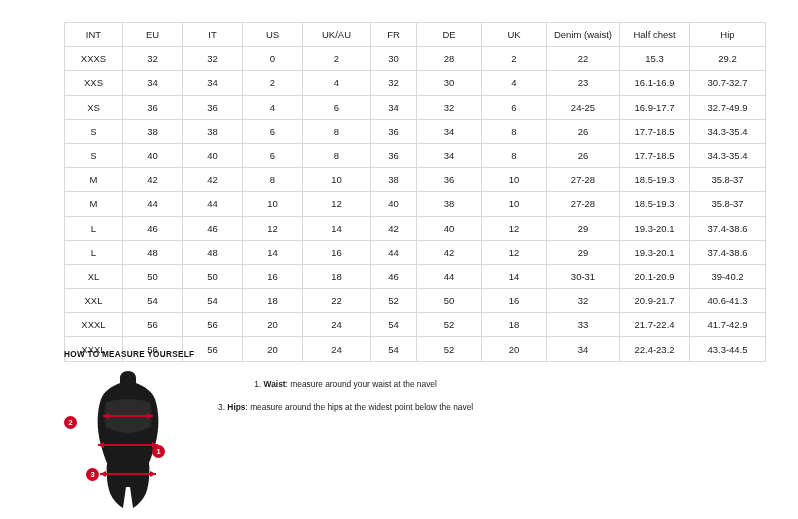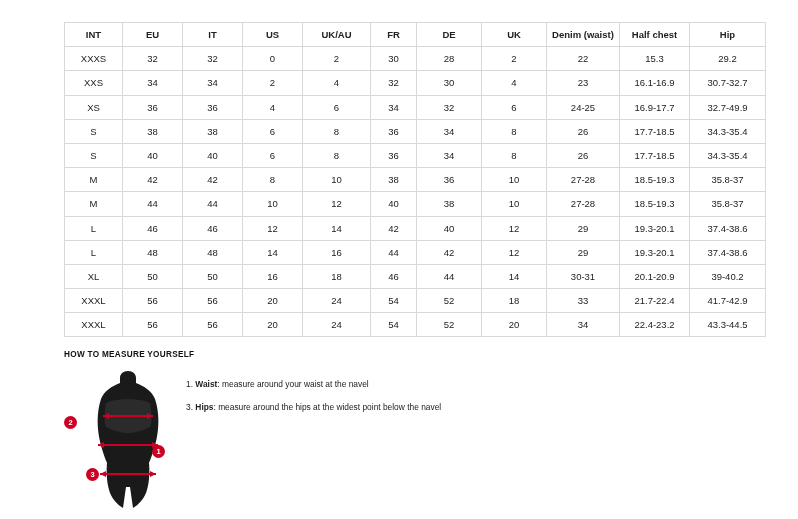--- a/index.html
+++ b/index.html
@@ -38,21 +38,21 @@
     vertical-align: middle;
     font-size: 9.5px;
     font-weight: normal;
     color: #222;
     padding: 0 2px;
     white-space: nowrap;
   }
   table.size-table thead th {
     font-size: 9.5px;
     color: #222;
-    font-weight: bold;
+    font-weight: normal;
   }
   
   .c0 { width: 58px; }
   .c1 { width: 60px; }
   .c2 { width: 60px; }
   .c3 { width: 60px; }
   .c4 { width: 68px; }
   .c5 { width: 46px; }
   .c6 { width: 65px; }
   .c7 { width: 65px; }
@@ -78,22 +78,23 @@
     position: relative;
     display: flex;
     align-items: flex-start;
   }
   #figure-col {
     width: 120px;
     position: relative;
     height: 145px;
   }
   #text-col {
-    margin-left: 2px;
+    margin-left: 34px;
     padding-top: 10px;
+    text-align: center;
   }
   .measure-line {
     font-size: 8.4px;
     line-height: 1.2;
     margin-bottom: 13px;
     color: #222;
   }
   .measure-line b { font-weight: bold; }
 
   .bullet {
@@ -261,20 +262,33 @@
           <td>16</td>
           <td>18</td>
           <td>46</td>
           <td>44</td>
           <td>14</td>
           <td>30-31</td>
           <td>20.1-20.9</td>
           <td>39-40.2</td>
         </tr>
         <tr>
+          <td>XXL</td>
+          <td>54</td>
+          <td>54</td>
+          <td>18</td>
+          <td>22</td>
+          <td>52</td>
+          <td>50</td>
+          <td>16</td>
+          <td>32</td>
+          <td>20.9-21.7</td>
+          <td>40.6-41.3</td>
+        </tr>
+        <tr>
           <td>XXXL</td>
           <td>56</td>
           <td>56</td>
           <td>20</td>
           <td>24</td>
           <td>54</td>
           <td>52</td>
           <td>18</td>
           <td>33</td>
           <td>21.7-22.4</td>

